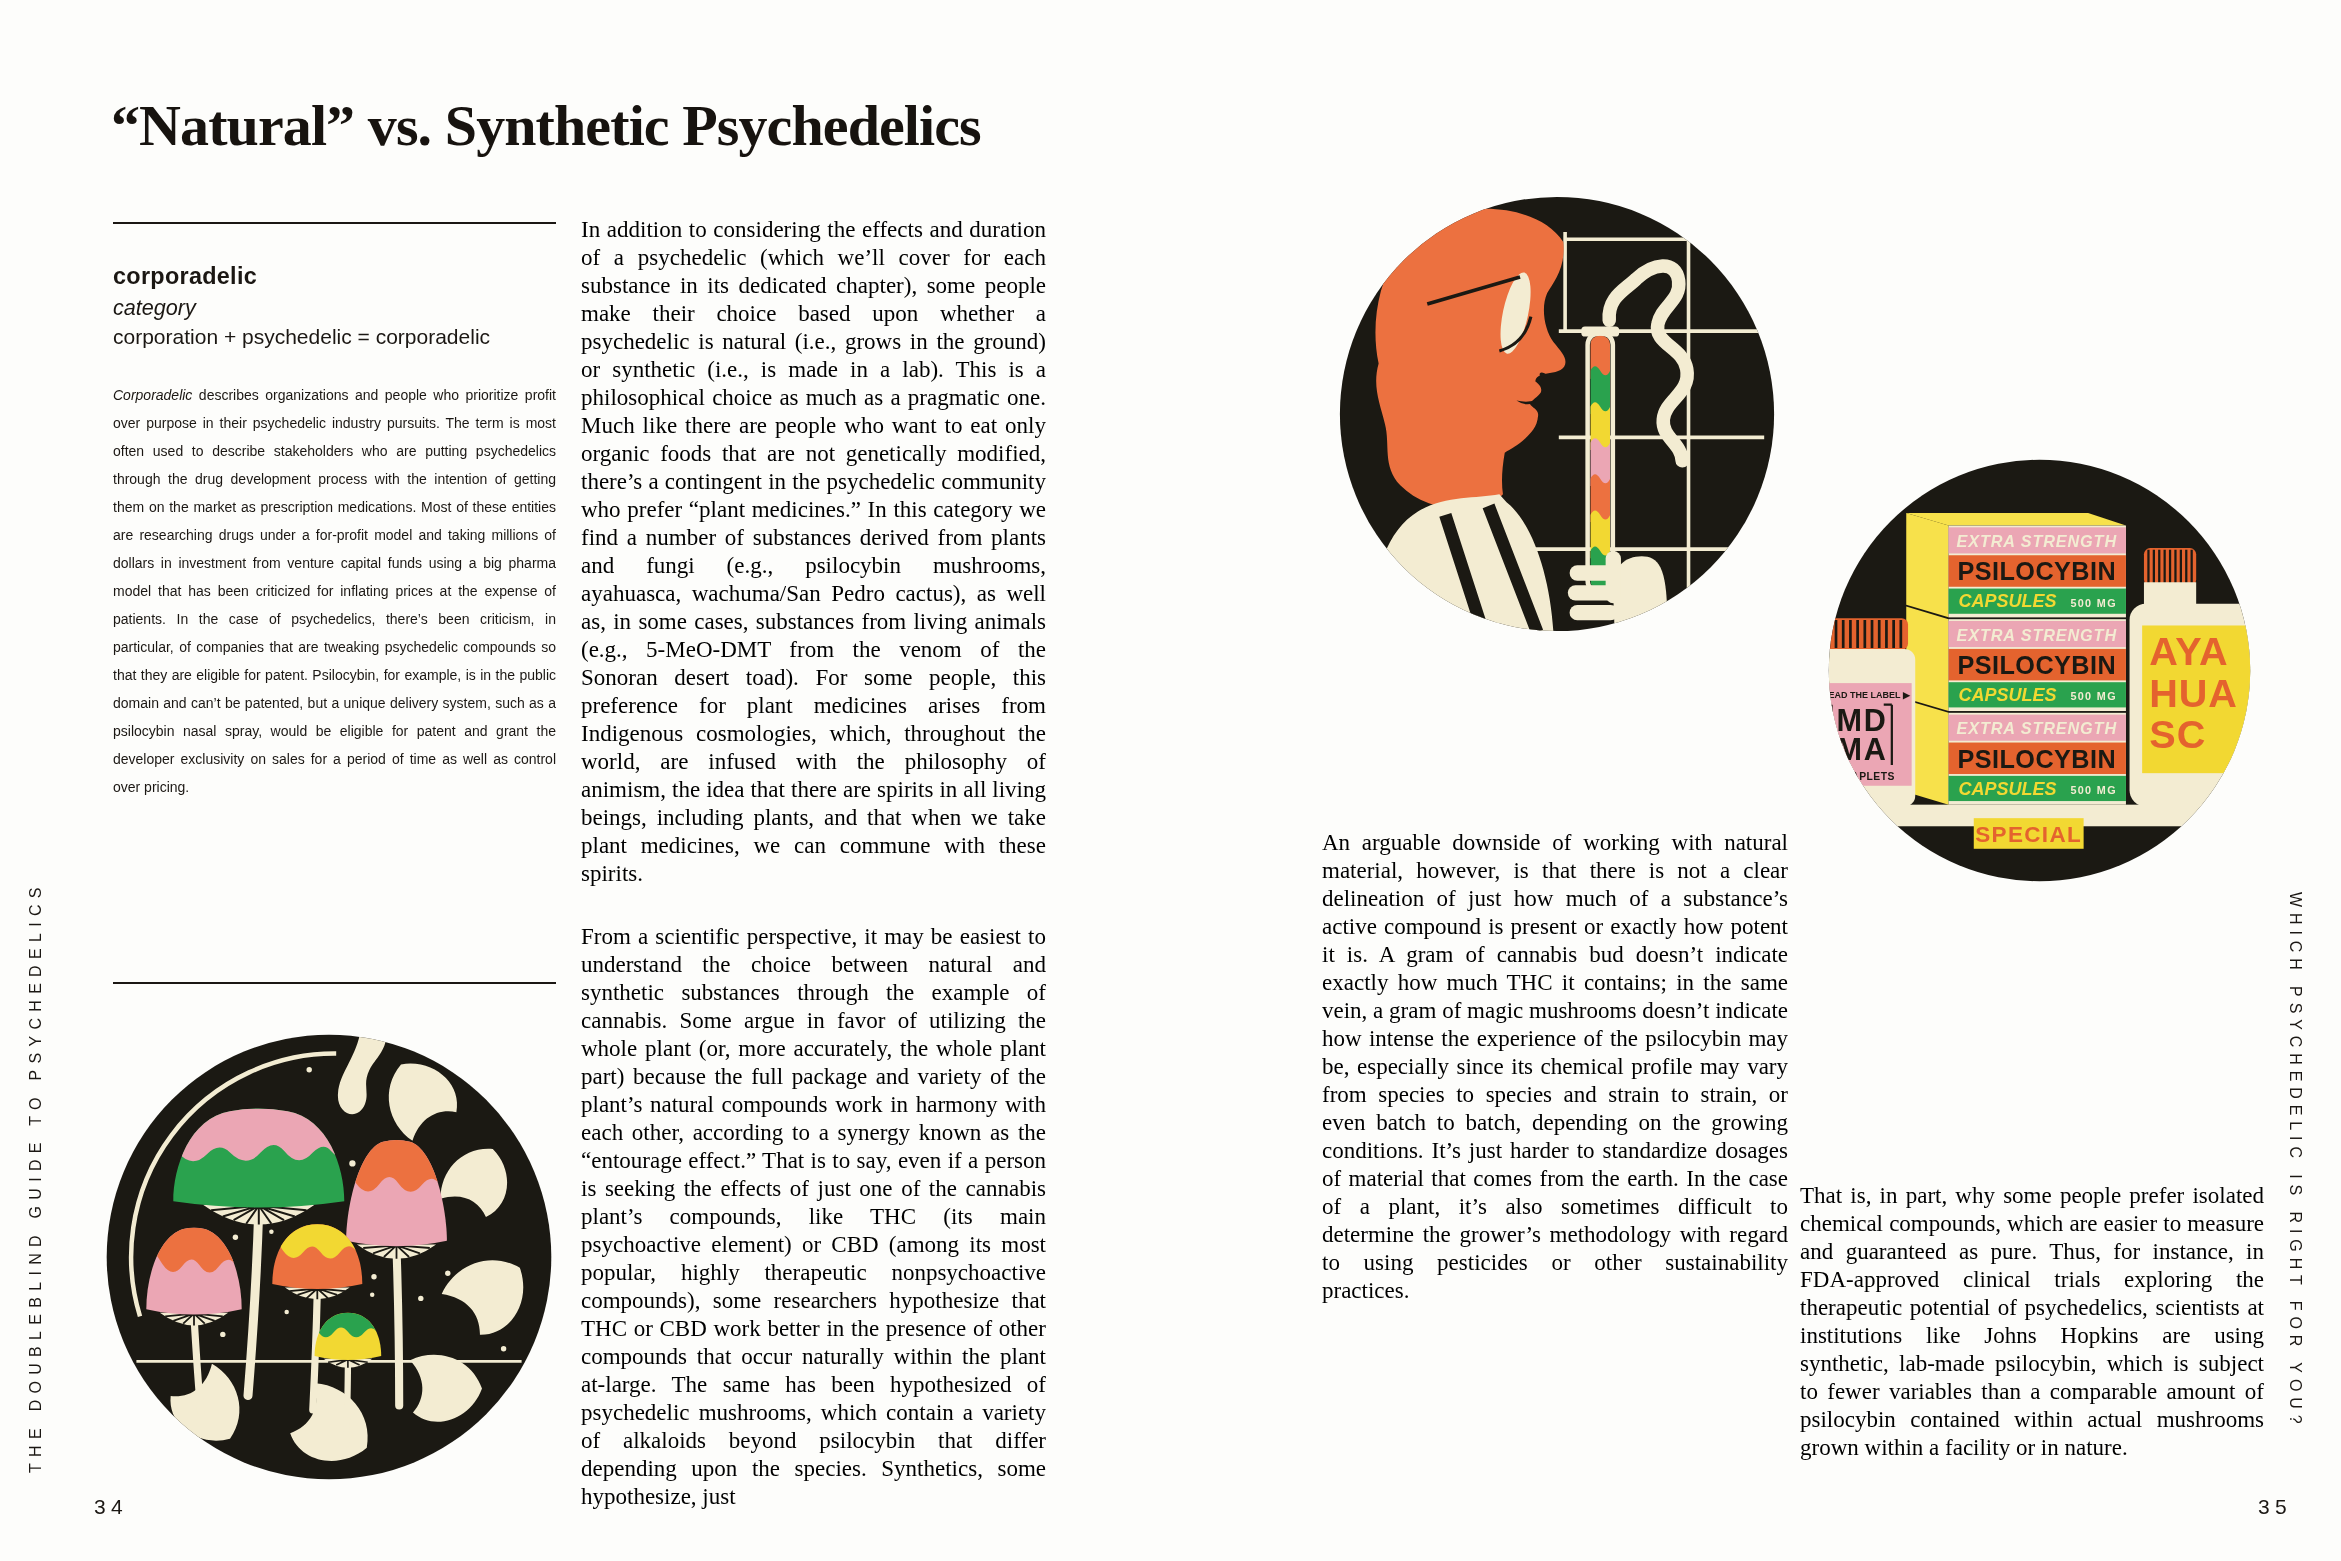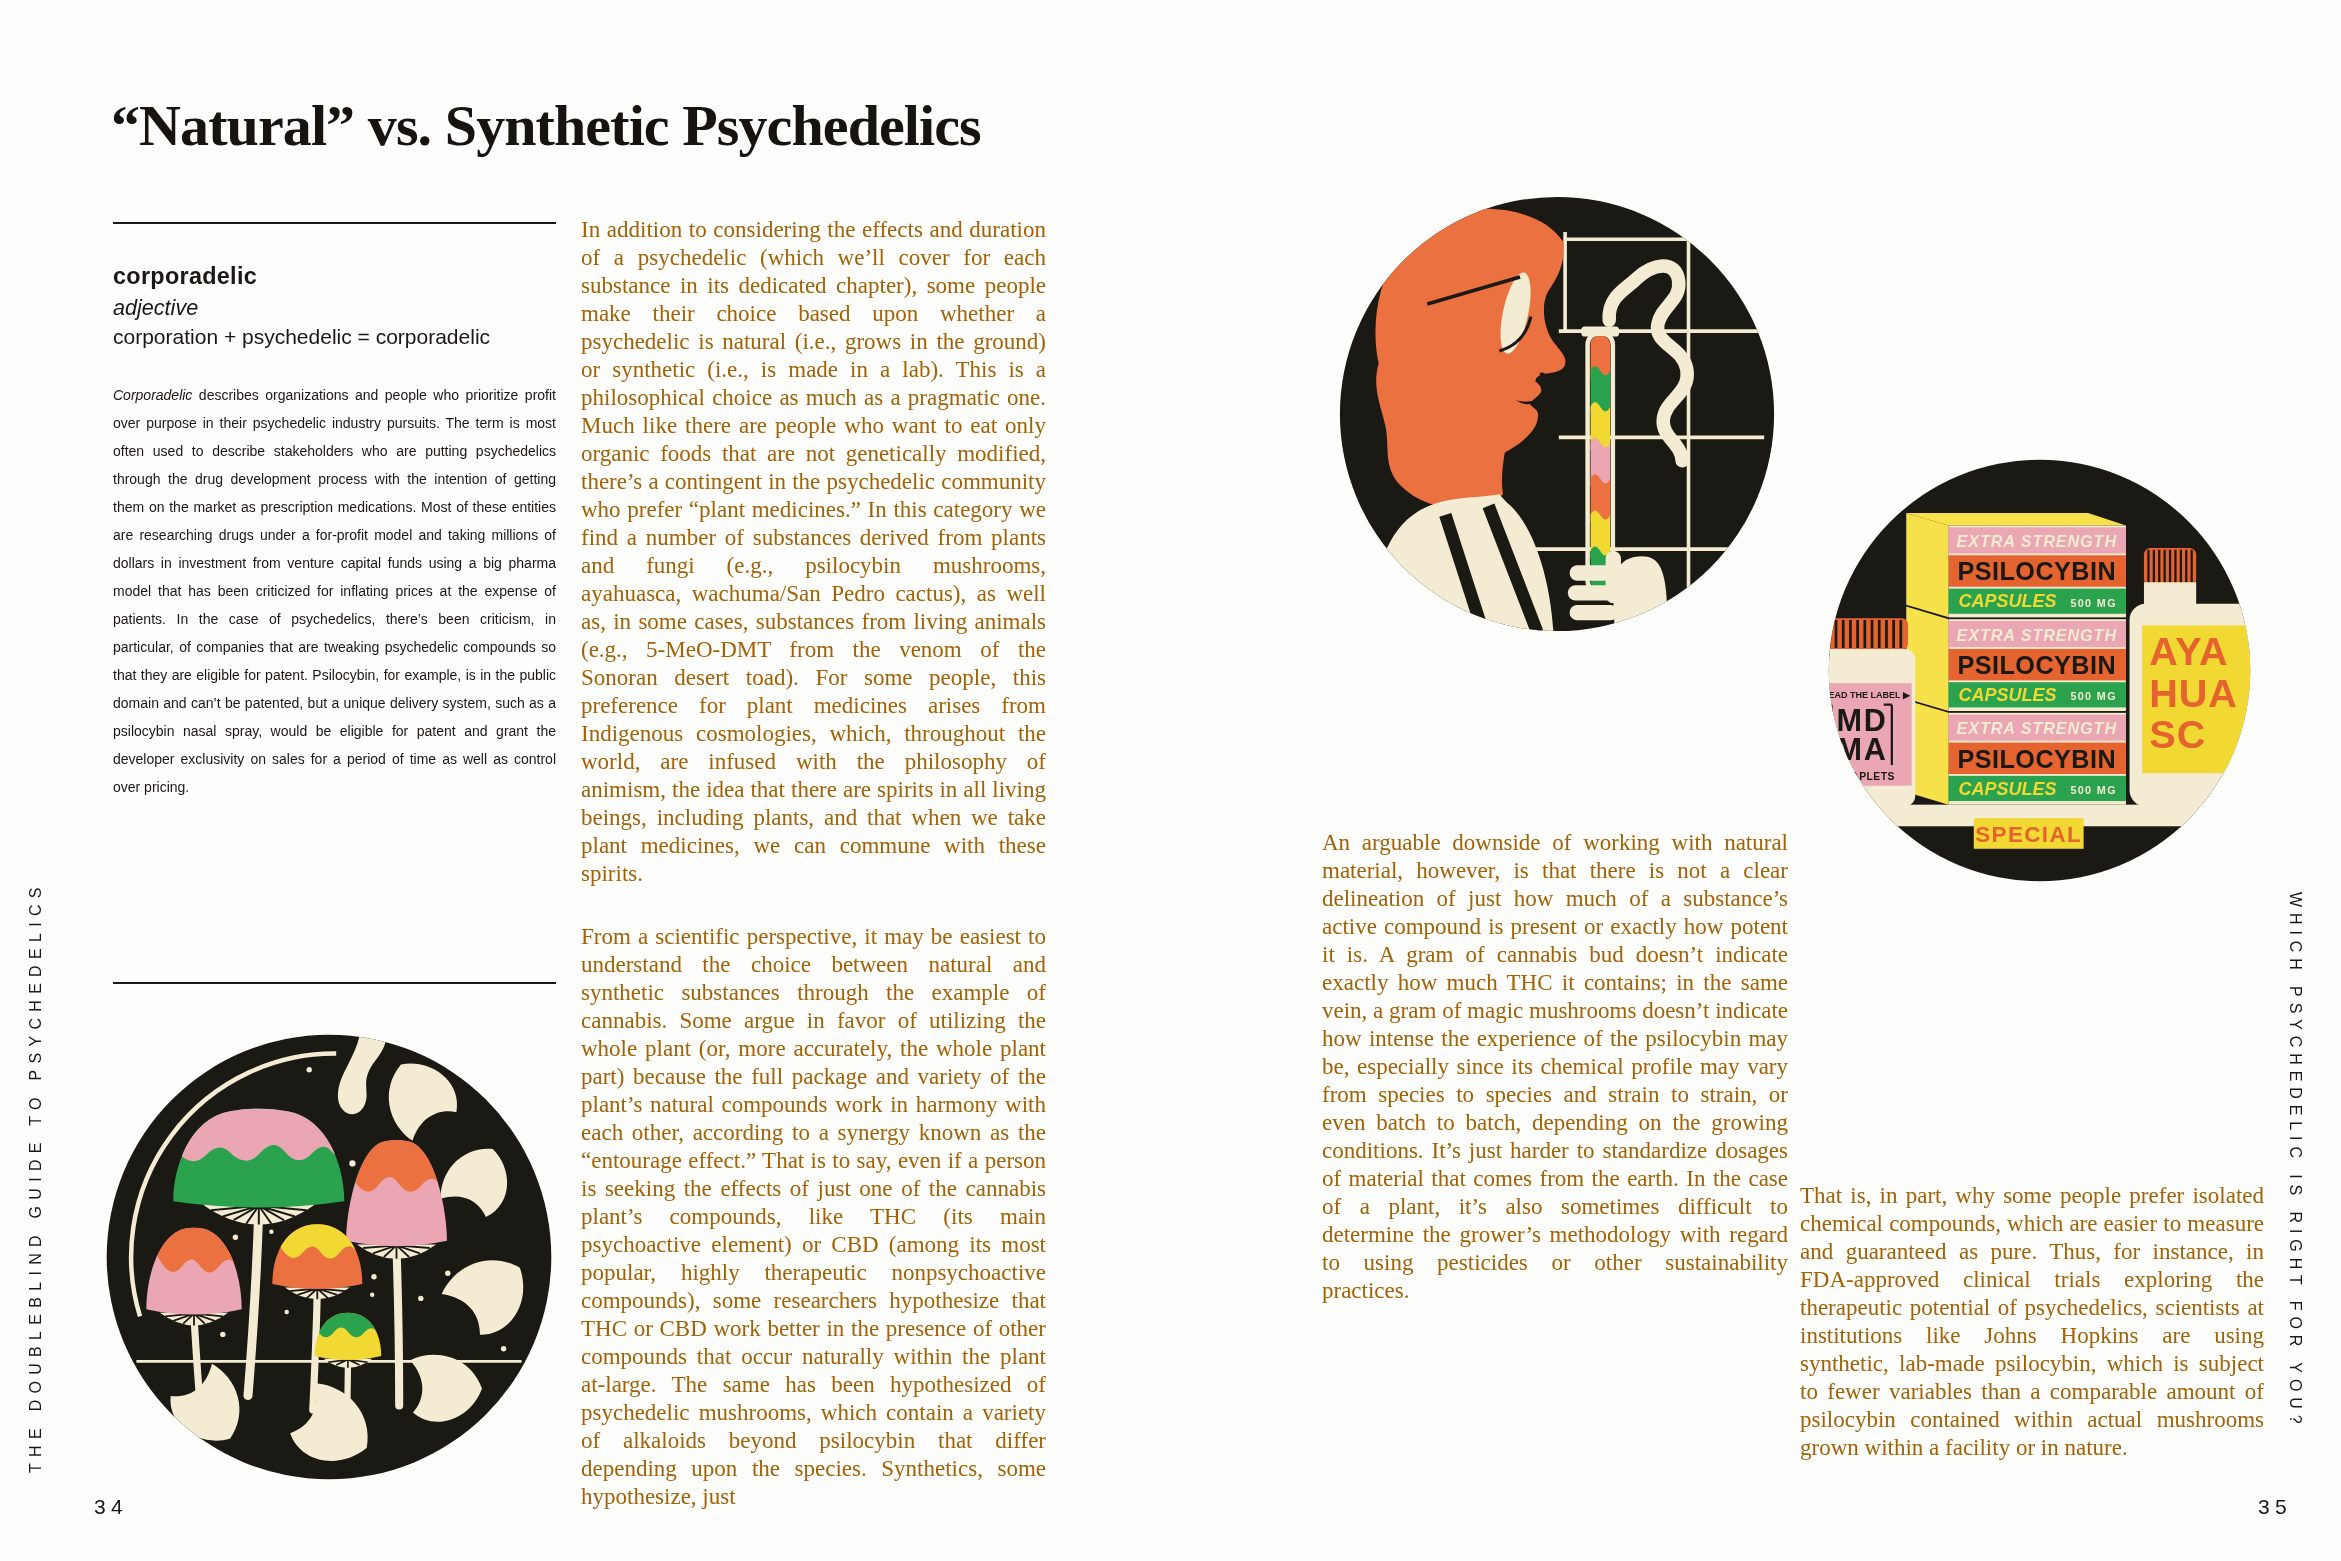--- a/index.html
+++ b/index.html
@@ -19,21 +19,21 @@
     border-top:2.7px solid #1b1713; border-bottom:2.7px solid #1b1713;
     padding-top:39px;
   }
   .term { font-weight:700; font-size:23.4px; letter-spacing:0.3px; }
   .pos  { font-style:italic; font-size:21.6px; margin-top:4.5px; }
   .etym { font-size:21px; margin-top:4.5px; }
   .def  { margin-top:32px; font-size:14px; line-height:28px; text-align:justify; }
   .def i { font-style:italic; }
   .body-col {
     position:absolute; font-family:"Liberation Serif", serif;
-    font-size:23px; line-height:28px; text-align:justify; color:#a16207;
+    font-size:23px; line-height:28px; text-align:justify; color:#000000;
   }
   .body-col p + p { margin-top:35px; }
   #col-l  { left:581px;  top:216px;  width:465px; }
   #col-r1 { left:1322px; top:829px;  width:466px; }
   #col-r2 { left:1800px; top:1182px; width:464px; }
   .spine {
     position:absolute; font-size:16px; letter-spacing:6.3px;
     color:#1b1713; white-space:nowrap;
   }
   #spine-l { left:27px; top:851px; height:622px; writing-mode:vertical-rl; transform:rotate(180deg); }
@@ -49,21 +49,21 @@
 </style>
 </head>
 <body>
 
 <div class="spread">
 
   <h1 class="page-title">“Natural” vs. Synthetic Psychedelics</h1>
 
   <aside class="sidebar">
     <div class="term">corporadelic</div>
-    <div class="pos">adjective</div>
+    <div class="pos">category</div>
     <div class="etym">corporation + psychedelic = corporadelic</div>
     <p class="def"><i>Corporadelic</i><span> describes organizations and people who prioritize profit over purpose in their psychedelic industry pursuits. The term is most often used to describe stakeholders who are putting psychedelics through the drug development process with the intention of getting them on the market as prescription medications. Most of these entities are researching drugs under a for-profit model and taking millions of dollars in investment from venture capital funds using a big pharma model that has been criticized for inflating prices at the expense of patients. In the case of psychedelics, there’s been criticism, in particular, of companies that are tweaking psychedelic compounds so that they are eligible for patent. Psilocybin, for example, is in the public domain and can’t be patented, but a unique delivery system, such as a psilocybin nasal spray, would be eligible for patent and grant the developer exclusivity on sales for a period of time as well as control over pricing.</span></p>
   </aside>
 
   <div class="body-col" id="col-l">
     <p>In addition to considering the effects and duration of a psychedelic (which we’ll cover for each substance in its dedicated chapter), some people make their choice based upon whether a psychedelic is natural (i.e., grows in the ground) or synthetic (i.e., is made in a lab). This is a philosophical choice as much as a pragmatic one. Much like there are people who want to eat only organic foods that are not genetically modified, there’s a contingent in the psychedelic community who prefer “plant medicines.” In this category we find a number of substances derived from plants and fungi (e.g., psilocybin mushrooms, ayahuasca, wachuma/San Pedro cactus), as well as, in some cases, substances from living animals (e.g., 5-MeO-DMT from the venom of the Sonoran desert toad). For some people, this preference for plant medicines arises from Indigenous cosmologies, which, throughout the world, are infused with the philosophy of animism, the idea that there are spirits in all living beings, including plants, and that when we take plant medicines, we can commune with these spirits.</p>
     <p>From a scientific perspective, it may be easiest to understand the choice between natural and synthetic substances through the example of cannabis. Some argue in favor of utilizing the whole plant (or, more accurately, the whole plant part) because the full package and variety of the plant’s natural compounds work in harmony with each other, according to a synergy known as the “entourage effect.” That is to say, even if a person is seeking the effects of just one of the cannabis plant’s compounds, like THC (its main psychoactive element) or CBD (among its most popular, highly therapeutic nonpsychoactive compounds), some researchers hypothesize that THC or CBD work better in the presence of other compounds that occur naturally within the plant at-large. The same has been hypothesized of psychedelic mushrooms, which contain a variety of alkaloids beyond psilocybin that differ depending upon the species. Synthetics, some hypothesize, just</p>
   </div>
   <div class="body-col" id="col-r1">
     <p>An arguable downside of working with natural material, however, is that there is not a clear delineation of just how much of a substance’s active compound is present or exactly how potent it is. A gram of cannabis bud doesn’t indicate exactly how much THC it contains; in the same vein, a gram of magic mushrooms doesn’t indicate how intense the experience of the psilocybin may be, especially since its chemical profile may vary from species to species and strain to strain, or even batch to batch, depending on the growing conditions. It’s just harder to standardize dosages of material that comes from the earth. In the case of a plant, it’s also sometimes difficult to determine the grower’s methodology with regard to using pesticides or other sustainability practices.</p>

